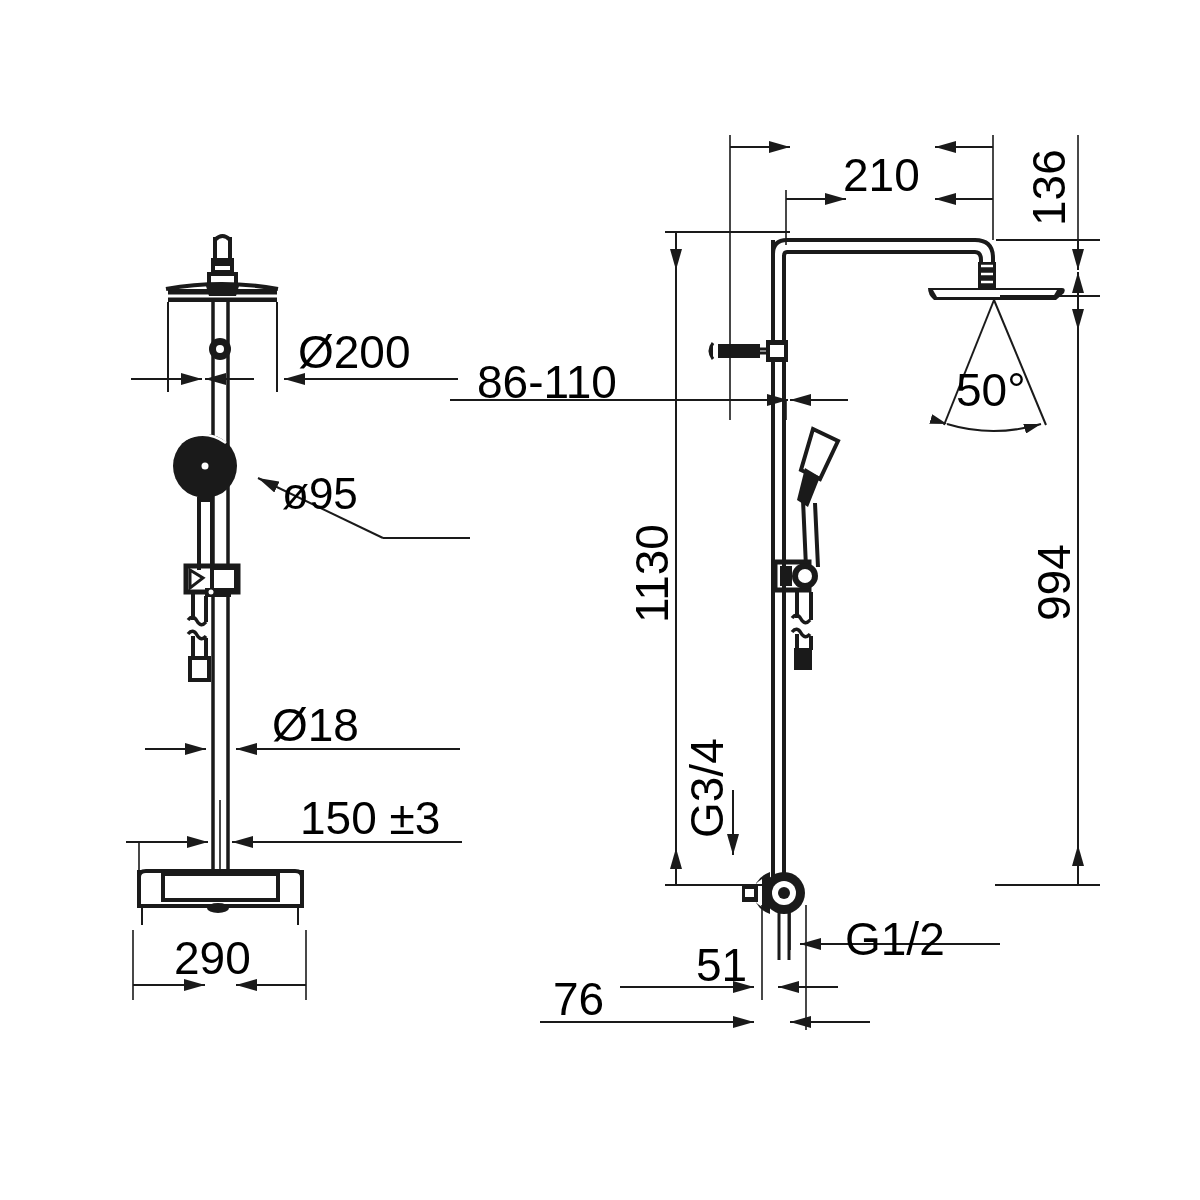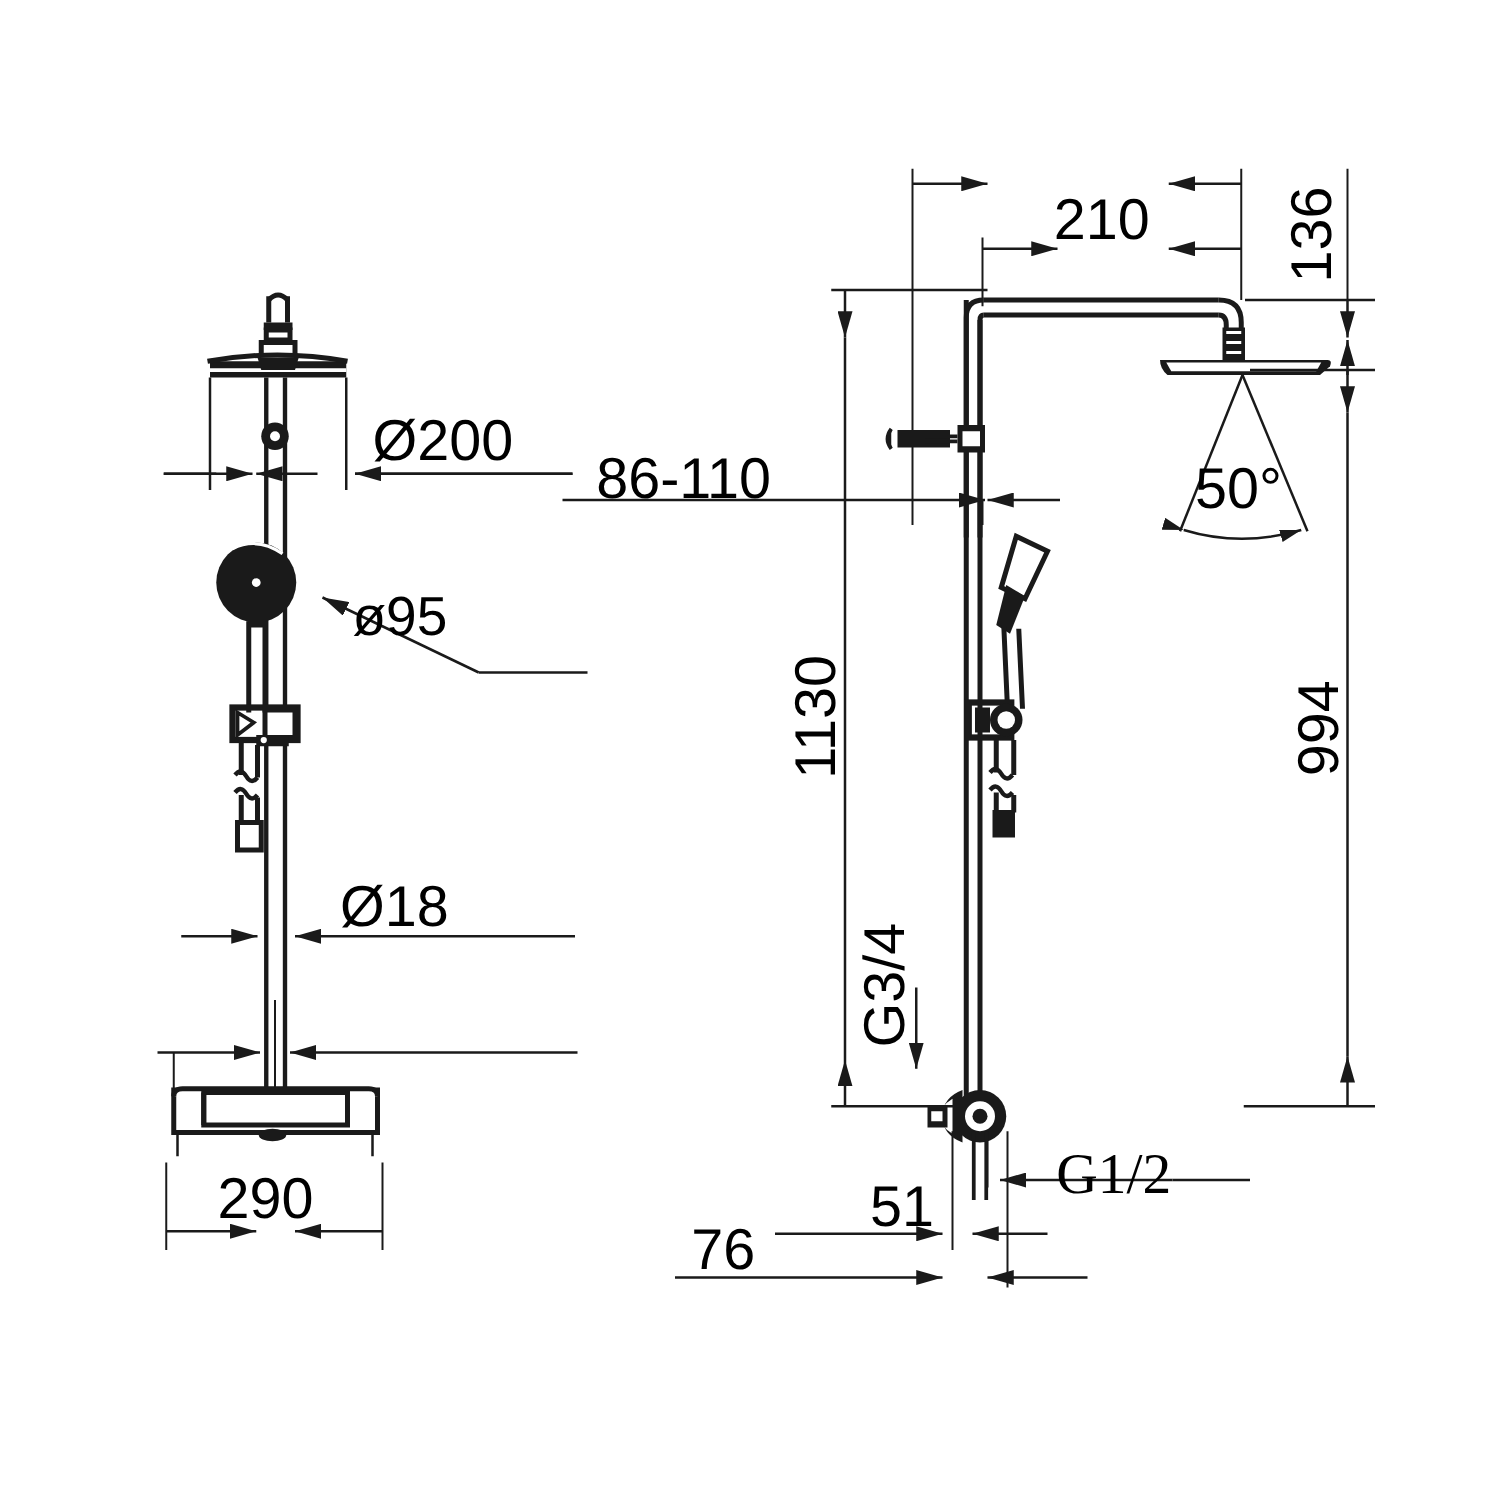--- a/index.html
+++ b/index.html
@@ -226,37 +226,38 @@
 
     </g>
   </svg>
 
   <div class="dimtext t-big" style="left:298px;top:325px;">Ø200</div>
 
   <div class="dimtext t-mid" style="left:282px;top:469px;">ø95</div>
 
   <div class="dimtext t-big" style="left:272px;top:698px;">Ø18</div>
 
+  <div class="dimtext t-big" style="left:300px;top:791px;">150 ±3</div>
 
   <div class="dimtext t-big" style="left:174px;top:931px;">290</div>
 
 
   <div class="dimtext t-big" style="left:843px;top:148px;">210</div>
 
   <div class="dimtext t-big rot90" style="left:1022px;top:226px;">136</div>
 
   <div class="dimtext t-big" style="left:477px;top:355px;">86-110</div>
 
   <div class="dimtext t-big rot90" style="left:625px;top:623px;">1130</div>
 
   <div class="dimtext t-big rot90" style="left:1027px;top:621px;">994</div>
 
   <div class="dimtext t-big" style="left:956px;top:363px;text-align:right;">50°</div>
 
   <div class="dimtext t-big rot90" style="left:680px;top:838px;">G3/4</div>
 
-  <div class="dimtext t-big" style="left:845px;top:912px;font-family:Liberation Serif, serif;">G1/2</div>
+  <div class="dimtext t-big" style="left:845px;top:912px;">G1/2</div>
 
   <div class="dimtext t-big" style="left:696px;top:938px;">51</div>
 
   <div class="dimtext t-big" style="left:553px;top:972px;text-align:right;">76</div>
 
 </div>
 
 </body></html>

